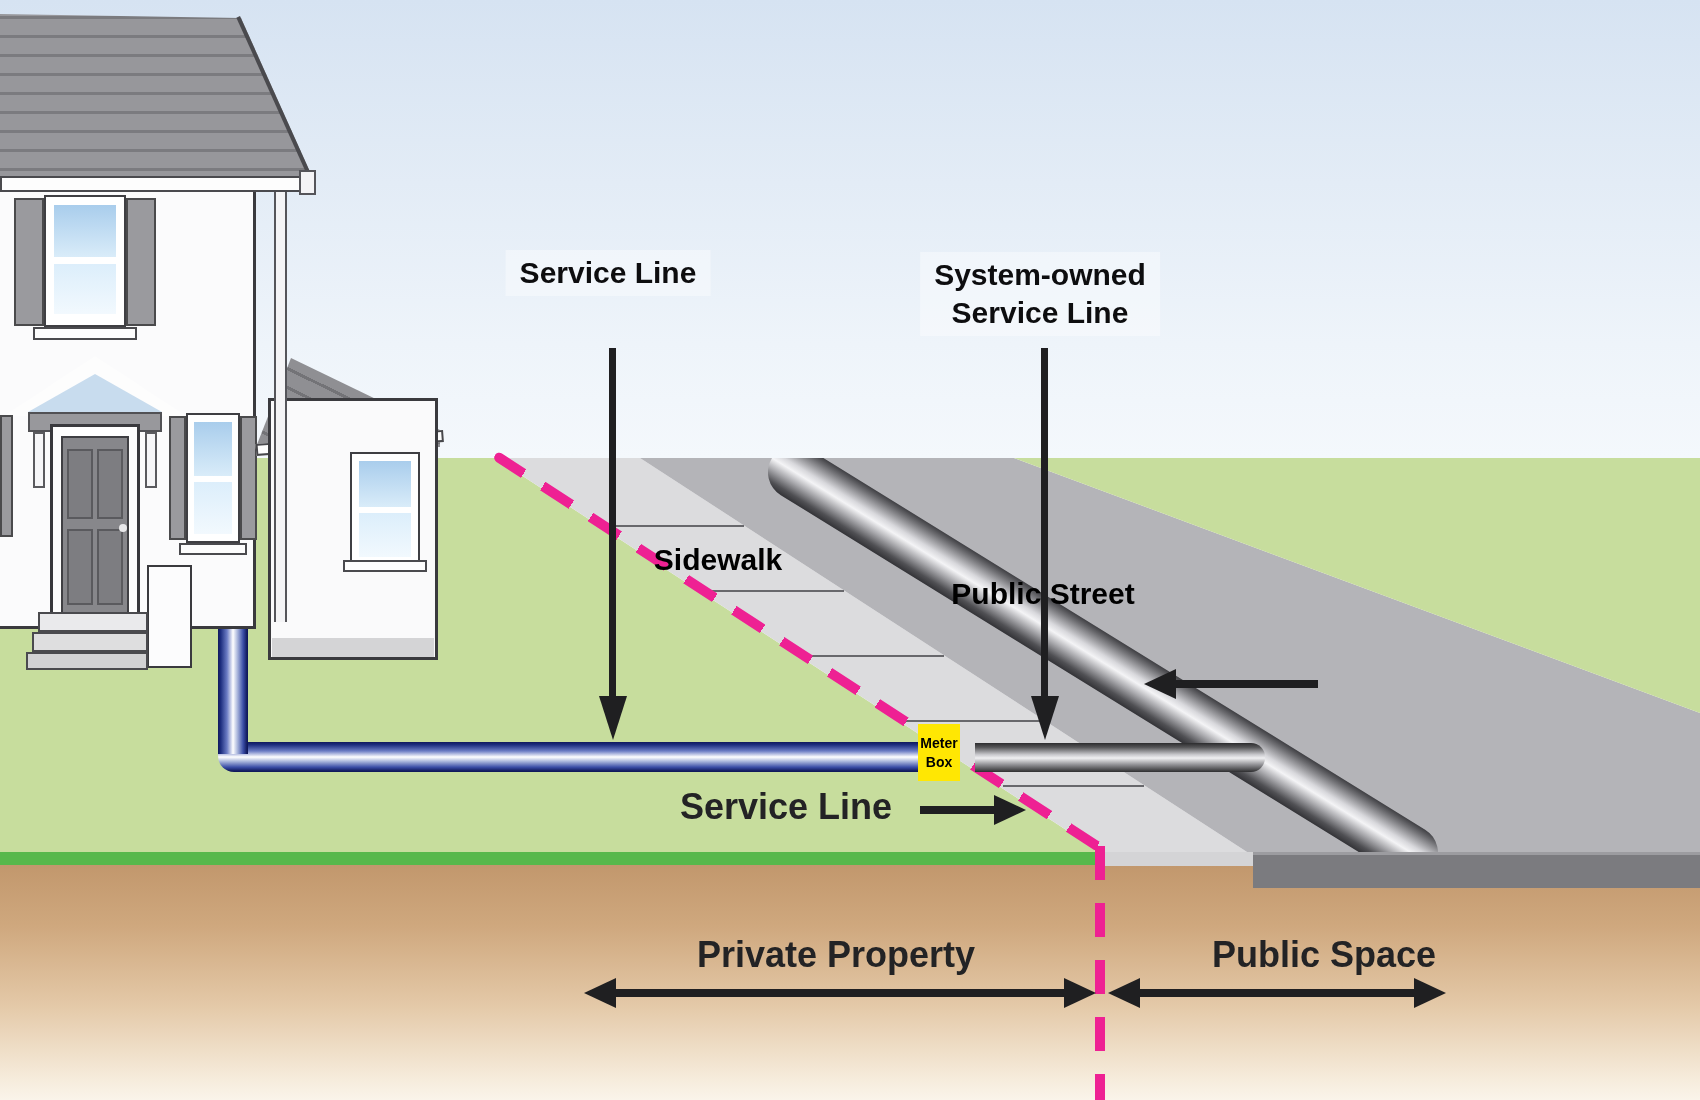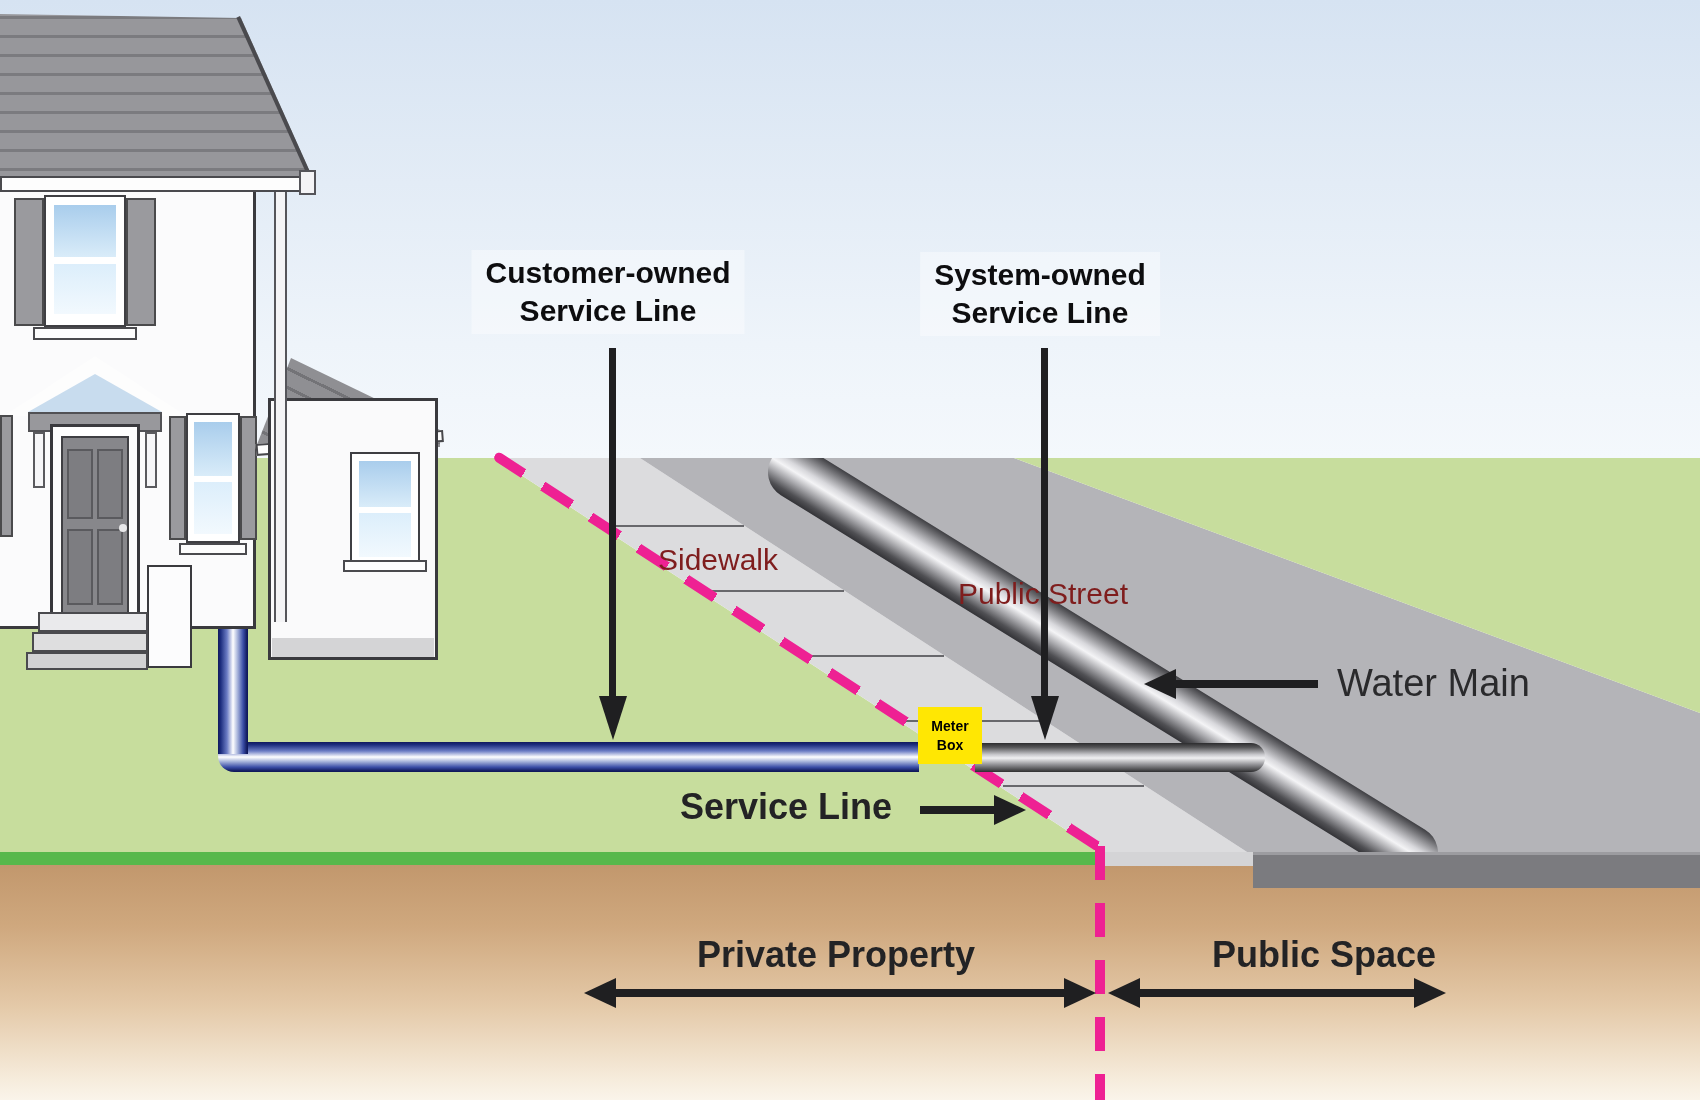--- a/index.html
+++ b/index.html
@@ -32,21 +32,21 @@
     background:repeating-linear-gradient(180deg,#ee2193 0 34px,transparent 34px 57px);}
 
   
   .pipe-blue-h{left:218px;top:742px;width:701px;height:30px;border-bottom-left-radius:16px;
     background:linear-gradient(180deg,#10195c 0%,#1c2d7e 9%,#6b7cc4 30%,#ffffff 50%,#aebade 64%,#3a4da6 84%,#10195c 97%);}
   .pipe-blue-v{left:218px;top:628px;width:30px;height:126px;
     background:linear-gradient(90deg,#10195c 0%,#1c2d7e 9%,#6b7cc4 30%,#ffffff 50%,#aebade 64%,#3a4da6 84%,#10195c 97%);}
   .pipe-gray{left:975px;top:743px;width:290px;height:29px;border-radius:0 14px 14px 0;
     background:linear-gradient(180deg,#2c2c2e 0%,#565658 15%,#c8c8cc 40%,#f0f0f2 52%,#909094 75%,#2e2e30 100%);}
 
-  .meter-box{left:918px;top:707px;width:64px;height:57px;background:#ffe703;
+  .meter-box{left:918px;top:724px;width:42px;height:57px;background:#ffe703;
     display:flex;flex-direction:column;align-items:center;justify-content:center;
     font-weight:bold;font-size:14px;color:#000;line-height:19px;text-align:center;}
 
   
   .soil{left:0;top:852px;width:1700px;height:248px;
     background:linear-gradient(180deg,#bf9469 0%,#cfa87e 30%,#e4c9a8 62%,#f5ead9 90%,#faf4ea 100%);}
   .grass-edge{left:0;top:852px;width:1100px;height:13px;background:#57b84b;}
   .walk-edge{left:1100px;top:852px;width:153px;height:14px;background:#d4d4d6;}
   .street-edge{left:1253px;top:852px;width:447px;height:36px;background:#7b7b7f;border-top:3px solid #9c9ca0;}
 
@@ -86,21 +86,21 @@
     clip-path:polygon(256px 447px,291px 358px,440px 430px,440px 447px);}
   .fascia-side{left:256px;top:444px;width:188px;height:12px;background:#fdfdfd;border:2px solid #47474b;
     transform-origin:0 50%;transform:rotate(-4.3deg);}
   .downspout{left:274px;top:192px;width:13px;height:430px;background:#f4f4f6;
     border-left:2px solid #55555a;border-right:2px solid #55555a;}
 
   
   .lbl{color:#1c1c1e;white-space:nowrap;}
   .lbl-top{transform:translateX(-50%);text-align:center;font-weight:bold;font-size:30px;line-height:38px;
     color:#0d0d0f;background:rgba(255,255,255,0.38);padding:4px 14px;}
-  .lbl-mid{font-size:30px;font-weight:400;color:#7f1d1d;transform:translateX(-50%);}
+  .lbl-mid{font-size:30px;font-weight:700;color:#000000;transform:translateX(-50%);}
   .lbl-big{font-size:36px;font-weight:600;color:#232325;transform:translateX(-50%);}
   .lbl-wm{font-size:38px;font-weight:500;color:#2a2a2c;}
   .aline{background:#1f1f21;}
   .head-down{width:0;height:0;border-left:14px solid transparent;border-right:14px solid transparent;
     border-top:44px solid #1f1f21;}
   .head-left{width:0;height:0;border-top:15px solid transparent;border-bottom:15px solid transparent;
     border-right:32px solid #1f1f21;}
   .head-right{width:0;height:0;border-top:15px solid transparent;border-bottom:15px solid transparent;
     border-left:32px solid #1f1f21;}
 </style>
@@ -187,37 +187,35 @@
     <div class="wall-side"></div>
     <div class="found-side"></div>
     <div class="win-frame" style="left:350px;top:452px;width:70px;height:112px;"></div>
     <div class="pane-top" style="left:359px;top:461px;width:52px;height:46px;"></div>
     <div class="pane-bot" style="left:359px;top:513px;width:52px;height:44px;"></div>
     <div class="sill" style="left:343px;top:560px;width:84px;height:12px;"></div>
     <div class="downspout"></div>
   </div>
 
   <div class="lbl lbl-top" style="left:608px;top:250px;">
-    <div style="position:static;">Customer-owned</div>
     <div style="position:static;">Service Line</div>
   </div>
   <div class="aline" style="left:609px;top:348px;width:7px;height:348px;"></div>
   <div class="head-down" style="left:599px;top:696px;"></div>
 
   <div class="lbl lbl-top" style="left:1040px;top:252px;">
     <div style="position:static;">System-owned</div>
     <div style="position:static;">Service Line</div>
   </div>
   <div class="aline" style="left:1041px;top:348px;width:7px;height:348px;"></div>
   <div class="head-down" style="left:1031px;top:696px;"></div>
 
   <div class="lbl lbl-mid" style="left:718px;top:543px;">Sidewalk</div>
   <div class="lbl lbl-mid" style="left:1043px;top:577px;">Public Street</div>
 
-  <div class="lbl lbl-wm" style="left:1337px;top:662px;">Water Main</div>
   <div class="aline" style="left:1174px;top:680px;width:144px;height:8px;"></div>
   <div class="head-left" style="left:1144px;top:669px;"></div>
 
   <div class="lbl lbl-big" style="left:786px;top:786px;">Service Line</div>
   <div class="aline" style="left:920px;top:806px;width:76px;height:8px;"></div>
   <div class="head-right" style="left:994px;top:795px;"></div>
 
   <div class="lbl lbl-big" style="left:836px;top:934px;">Private Property</div>
   <div class="aline" style="left:614px;top:989px;width:452px;height:8px;"></div>
   <div class="head-left" style="left:584px;top:978px;"></div>

